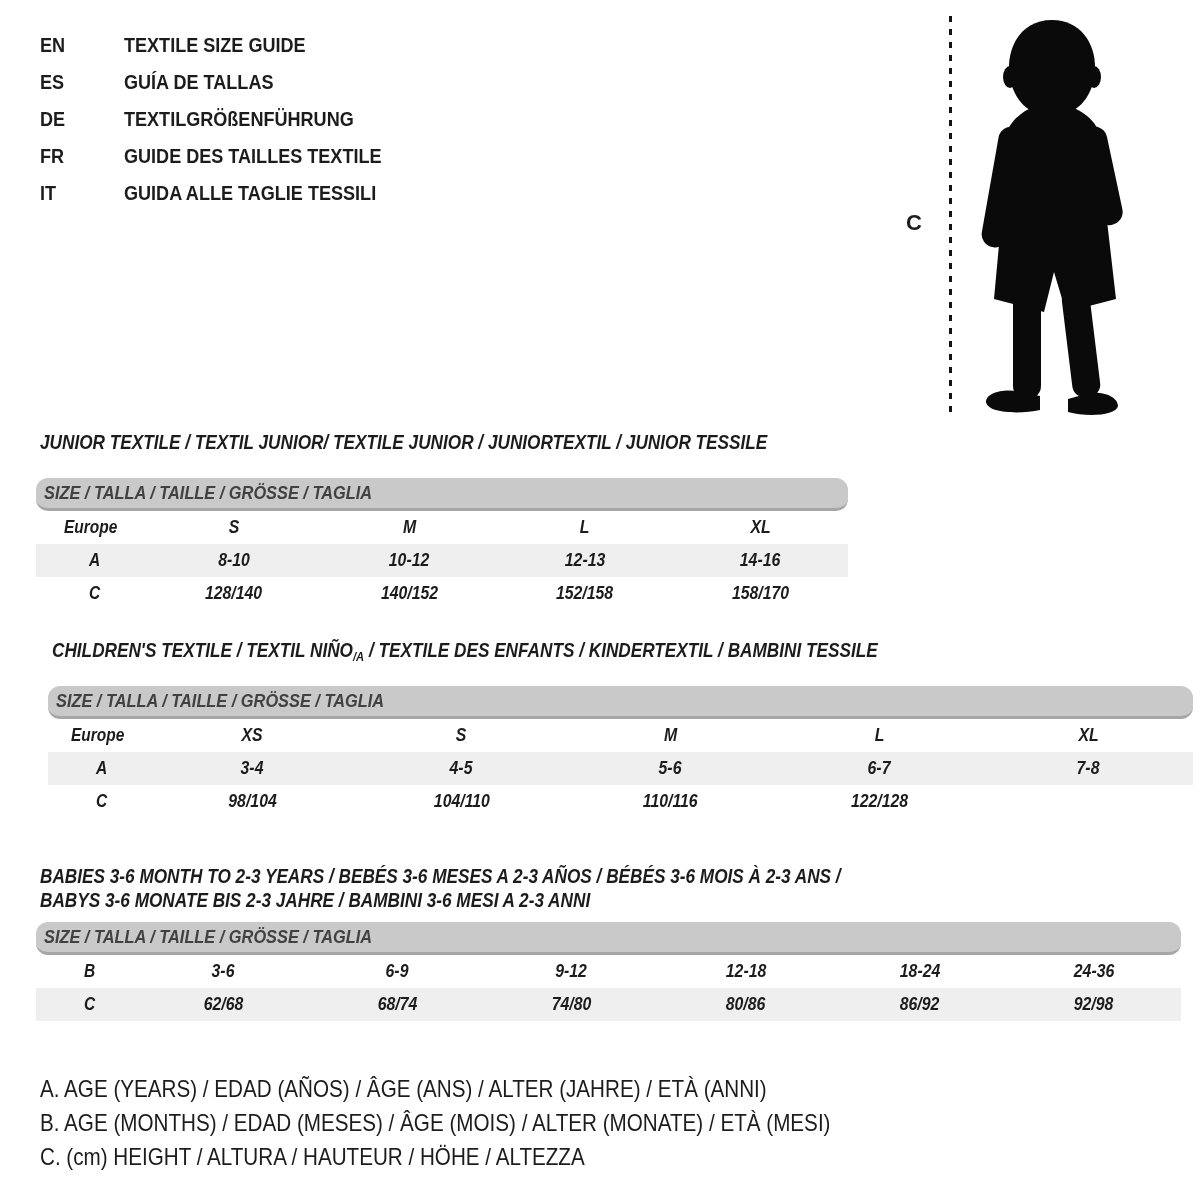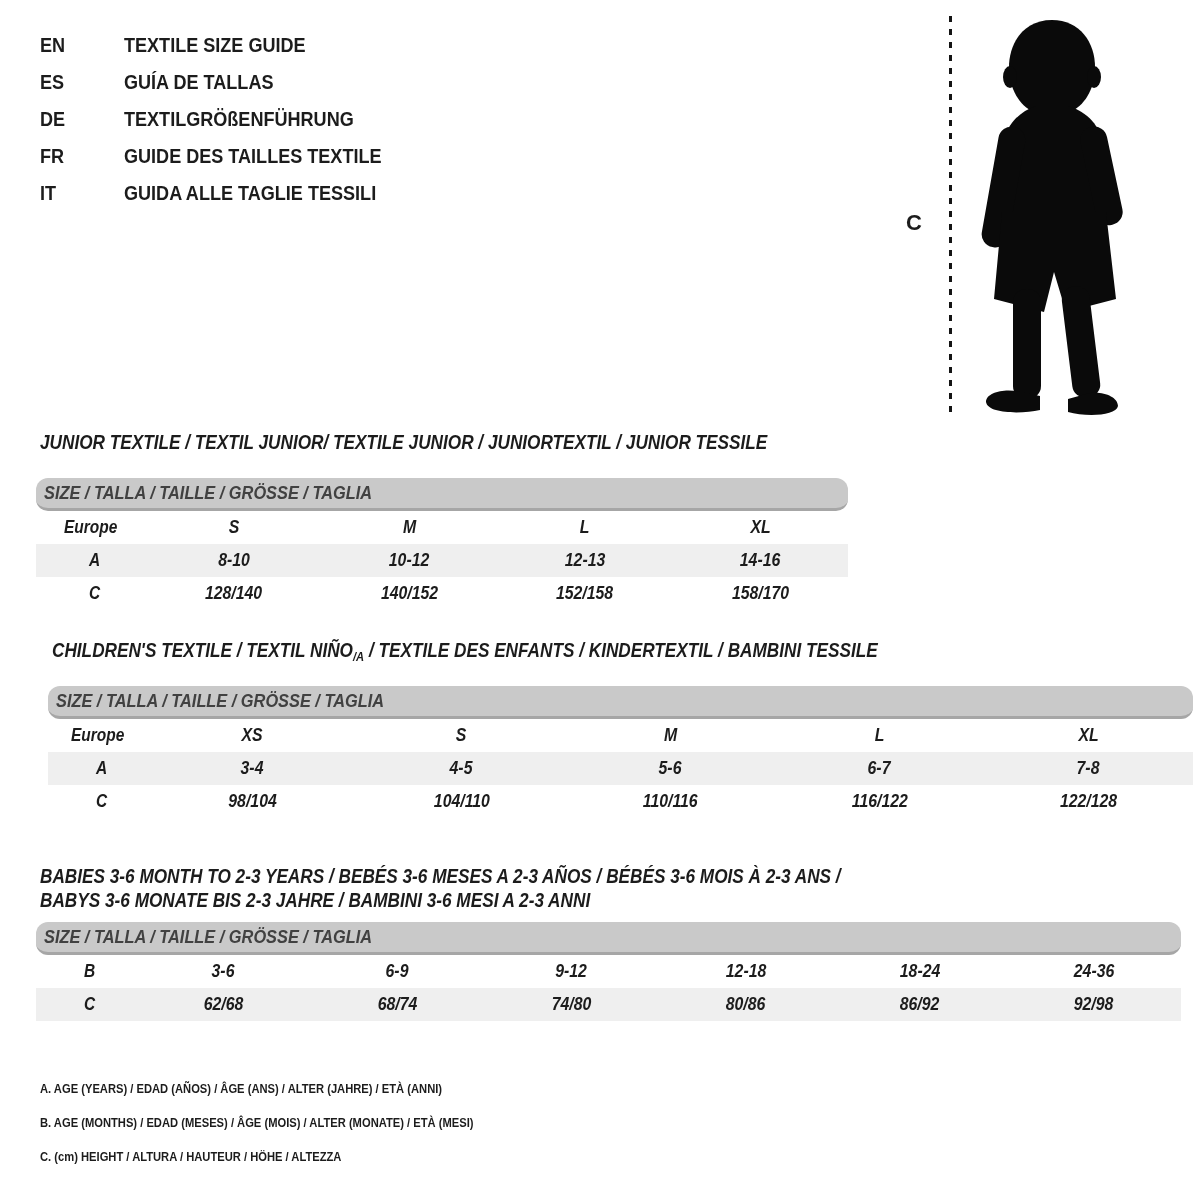--- a/index.html
+++ b/index.html
@@ -40,21 +40,21 @@
   .trow  { display:grid; height:33px; line-height:33px; }
   .cols4 { grid-template-columns:110px repeat(4,1fr); }
   .cols5 { grid-template-columns:100px repeat(5,1fr); }
   .cols6 { grid-template-columns:100px repeat(6,1fr); }
   .striped { background:#efefef; }
   .tcell { text-align:center; font-size:18px; font-weight:bold; }
   .tcell.label { text-align:center; padding-left:8px; }
 
   
   .legend { position:absolute; left:40px; top:1072px; }
-  .legend-line { height:34px; line-height:34px; font-size:13px; font-weight:bold; }
+  .legend-line { height:34px; line-height:34px; font-size:24px; font-weight:normal; }
 </style>
 </head>
 <body>
 
 <div class="page">
 
   <div class="lang-block">
     <div class="lang-row">
       <span class="lang-code"><span class="c">EN</span></span>
       <span class="lang-title"><span class="c">TEXTILE SIZE GUIDE</span></span>
@@ -148,21 +148,20 @@
       <div class="tcell"><span class="cc">4-5</span></div>
       <div class="tcell"><span class="cc">5-6</span></div>
       <div class="tcell"><span class="cc">6-7</span></div>
       <div class="tcell"><span class="cc">7-8</span></div>
     </div>
     <div class="trow cols5">
       <div class="tcell label"><span class="c">C</span></div>
       <div class="tcell"><span class="cc">98/104</span></div>
       <div class="tcell"><span class="cc">104/110</span></div>
       <div class="tcell"><span class="cc">110/116</span></div>
-      <div class="tcell"><span class="cc">116/122</span></div>
       <div class="tcell"><span class="cc">122/128</span></div>
     </div>
   </div>
 
   <div class="section sec-babies">
     <div class="sec-title">
       <span class="c">BABIES 3-6 MONTH TO 2-3 YEARS / BEBÉS 3-6 MESES A 2-3 AÑOS / BÉBÉS 3-6 MOIS À 2-3 ANS /</span>
     </div>
     <div class="sec-title">
       <span class="c">BABYS 3-6 MONATE BIS 2-3 JAHRE / BAMBINI 3-6 MESI A 2-3 ANNI</span>

